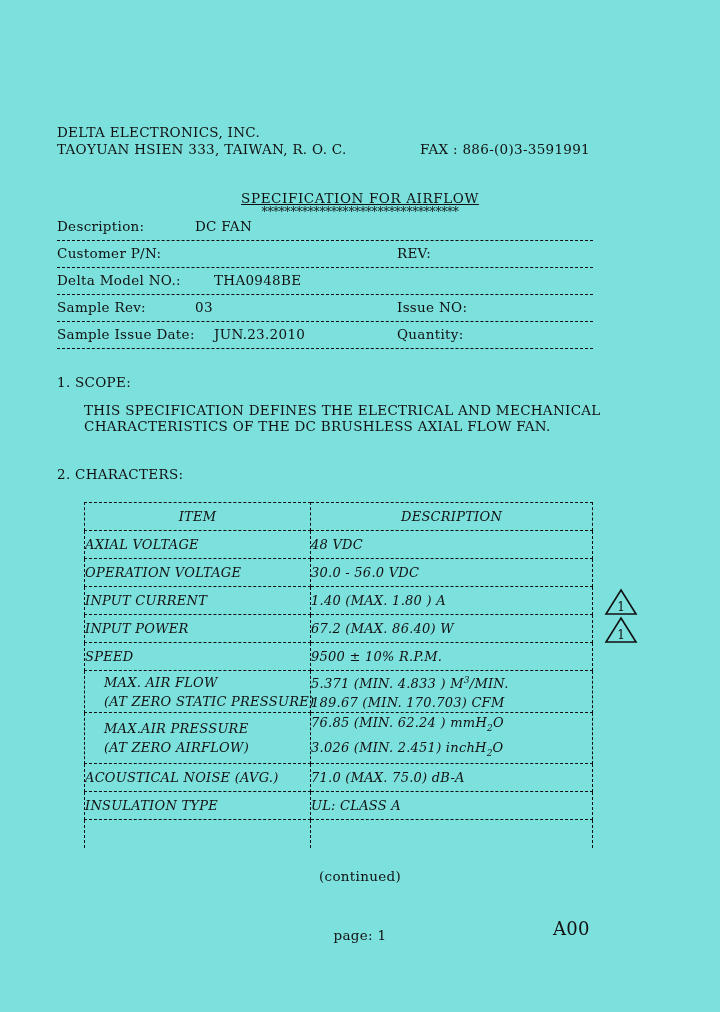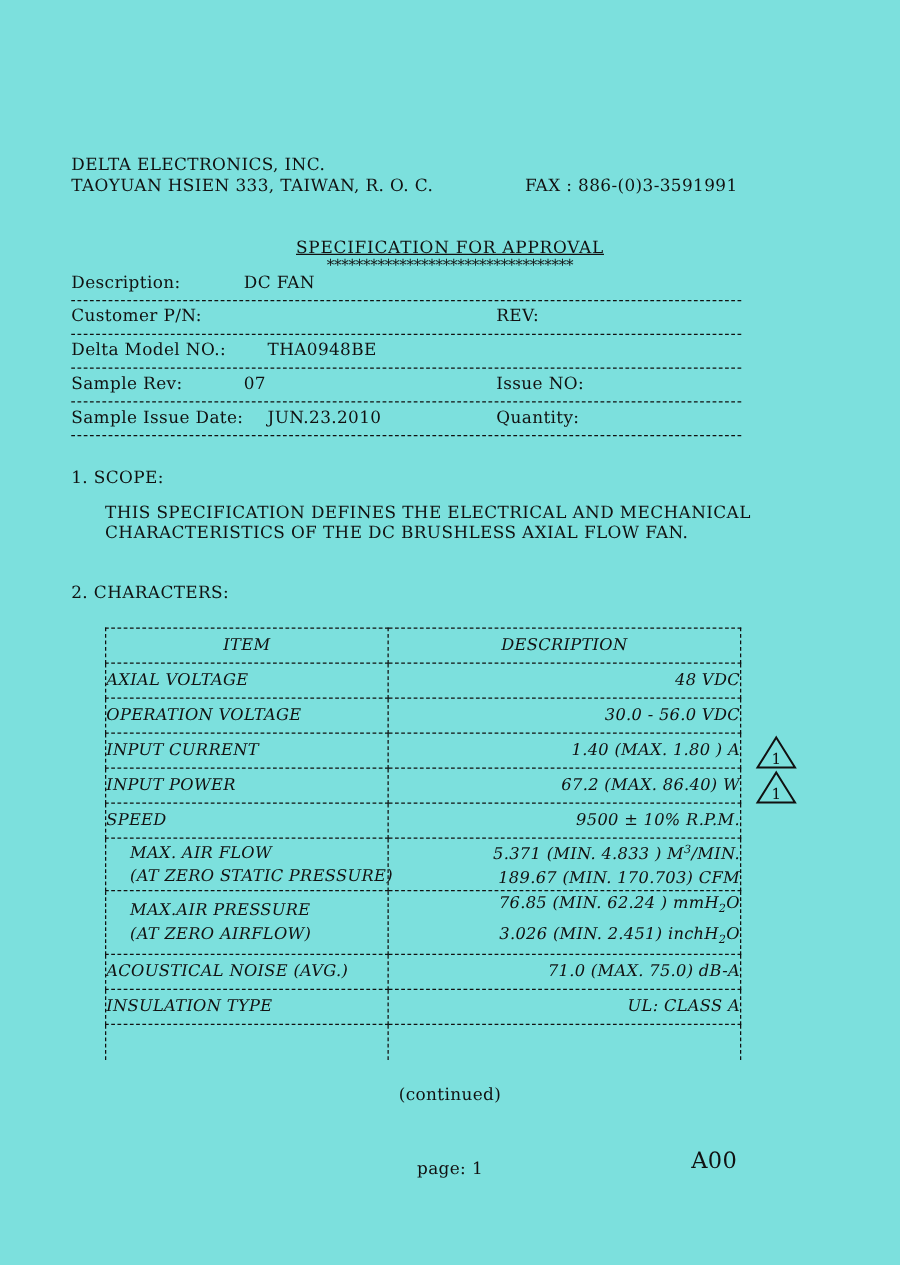--- a/index.html
+++ b/index.html
@@ -149,21 +149,21 @@
   .col-item  { width: 226px; }
   .col-desc  { width: 282px; }
   .cell-head {
     text-align: center;
   }
   .cell-item {
     text-align: left;
     padding-left: 19px;
   }
   .cell-desc {
-    text-align: right;
+    text-align: left;
   }
   .two-line { height: 42px; line-height: 19px; }
   .two-line .ln { display: block; white-space: nowrap; }
   .cell-item.two-line { padding-left: 19px; }
   .empty-row td { height: 28px; border-bottom: none; }
   sup.m3 { font-size: 9px; vertical-align: super; }
   sub.h2 { font-size: 9px; vertical-align: sub; }
 
   
   .warn {
@@ -209,21 +209,21 @@
 
   <div class="company-block">
     <div class="company-name">DELTA ELECTRONICS, INC.</div>
     <div class="addr-row">
       <span>TAOYUAN HSIEN 333, TAIWAN, R. O. C.</span>
       <span class="addr-contact">FAX : 886-(0)3-3591991</span>
     </div>
   </div>
 
   <div class="spec-title-wrap">
-    <div class="spec-title">SPECIFICATION FOR APPROVAL</div>
+    <div class="spec-title">SPECIFICATION FOR AIRFLOW</div>
     <div class="spec-stars">**********************************</div>
   </div>
 
   <div class="info-block">
 
 
     <div class="info-row">
       <span class="info-label">Description:</span>
       <span class="info-value">DC FAN</span>
     </div>
@@ -234,21 +234,21 @@
       <span class="info-label2">REV:</span>
     </div>
 
     <div class="info-row wide">
       <span class="info-label">Delta Model NO.:</span>
       <span class="info-value">THA0948BE</span>
     </div>
 
     <div class="info-row">
       <span class="info-label">Sample Rev:</span>
-      <span class="info-value">07</span>
+      <span class="info-value">03</span>
       <span class="info-label2">Issue NO:</span>
     </div>
 
     <div class="info-row wide">
       <span class="info-label">Sample Issue Date:</span>
       <span class="info-value">JUN.23.2010</span>
       <span class="info-label2">Quantity:</span>
     </div>
 
   </div>

